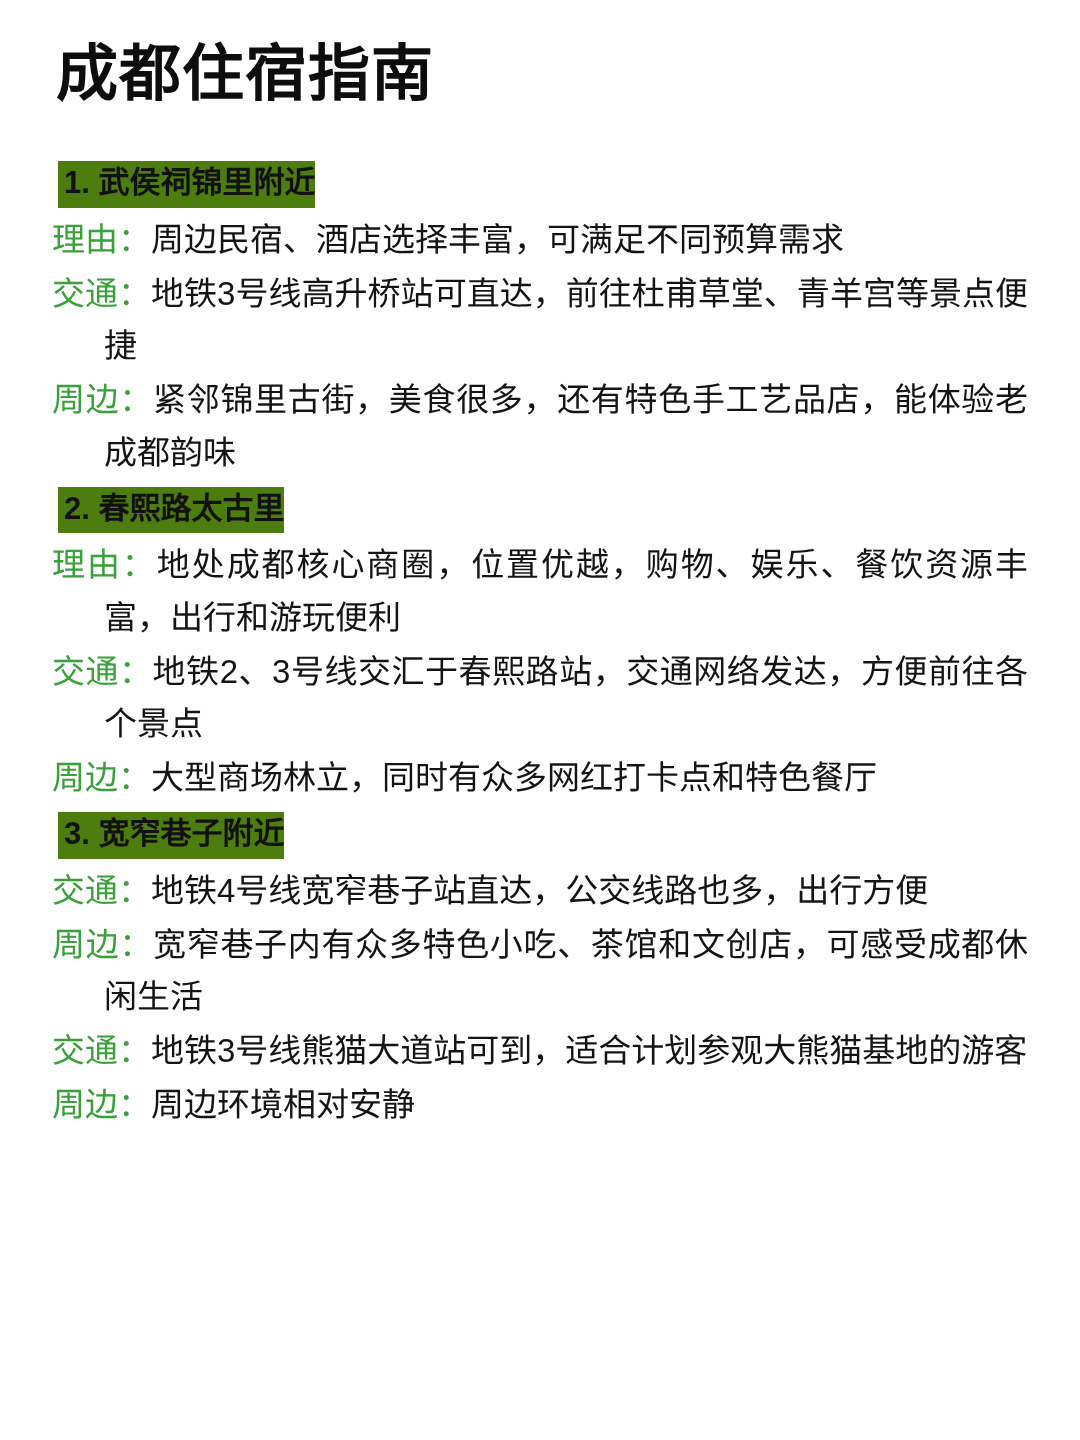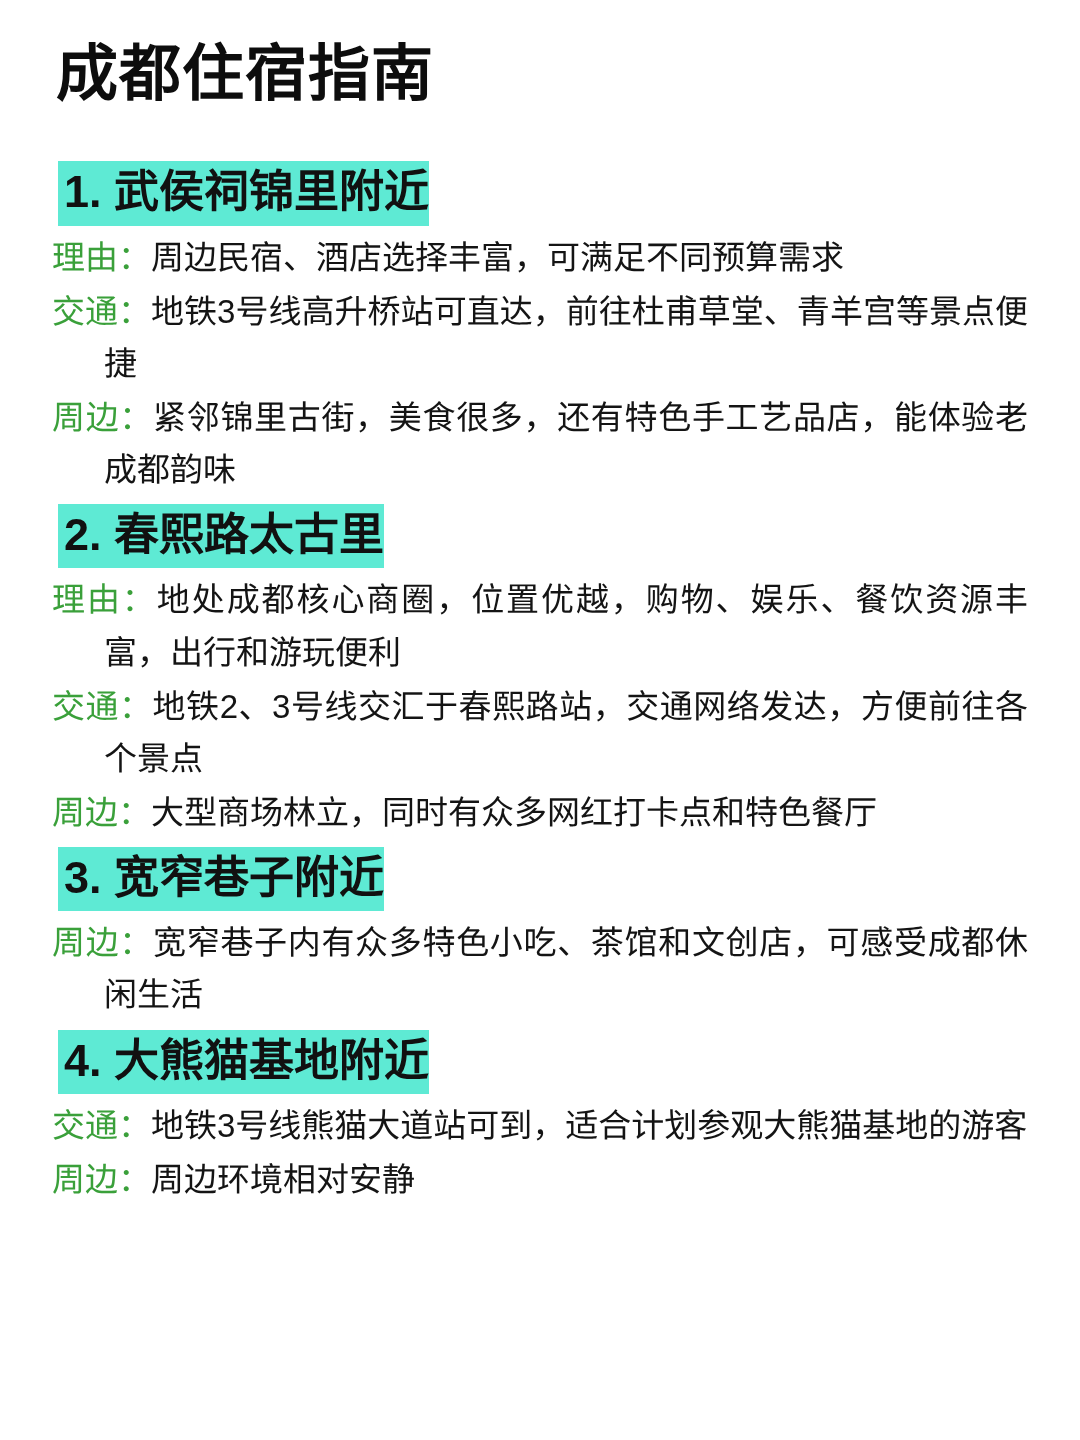--- a/index.html
+++ b/index.html
@@ -27,24 +27,24 @@
     letter-spacing: 1px;
     line-height: 1.15;
     color: #0d0d0d;
     margin: 0 0 46px 4px;
   }
   .section {
     margin-bottom: 2px;
   }
   .section-heading {
     display: inline-block;
-    font-size: 45px;
+    font-size: 31px;
     font-weight: 700;
     color: #111111;
-    background: #5eead4;
+    background: #4d7c0f;
     padding: 3px 0 5px 6px;
     line-height: 1.25;
     margin: 6px 0 6px 6px;
     white-space: nowrap;
   }
   .row {
     font-size: 33px;
     line-height: 1.58;
     color: #1c1c1c;
     margin: 0 0 2px 0;
@@ -98,26 +98,28 @@
     </p>
     <p class="row indent-row">
       <span class="label">周边</span><span class="colon">：</span><span class="text">大型商场林立，同时有众多网红打卡点和特色餐厅</span>
     </p>
   </div>
 
   <div class="section">
     <div class="section-heading">3. 宽窄巷子附近</div>
 
     <p class="row indent-row">
+      <span class="label">交通</span><span class="colon">：</span><span class="text">地铁4号线宽窄巷子站直达，公交线路也多，出行方便</span>
+    </p>
+    <p class="row indent-row">
       <span class="label">周边</span><span class="colon">：</span><span class="text">宽窄巷子内有众多特色小吃、茶馆和文创店，可感受成都休闲生活</span>
     </p>
   </div>
 
   <div class="section">
-    <div class="section-heading">4. 大熊猫基地附近</div>
 
     <p class="row indent-row">
       <span class="label">交通</span><span class="colon">：</span><span class="text">地铁3号线熊猫大道站可到，适合计划参观大熊猫基地的游客</span>
     </p>
     <p class="row indent-row">
       <span class="label">周边</span><span class="colon">：</span><span class="text">周边环境相对安静</span>
     </p>
   </div>
 
 </div>

